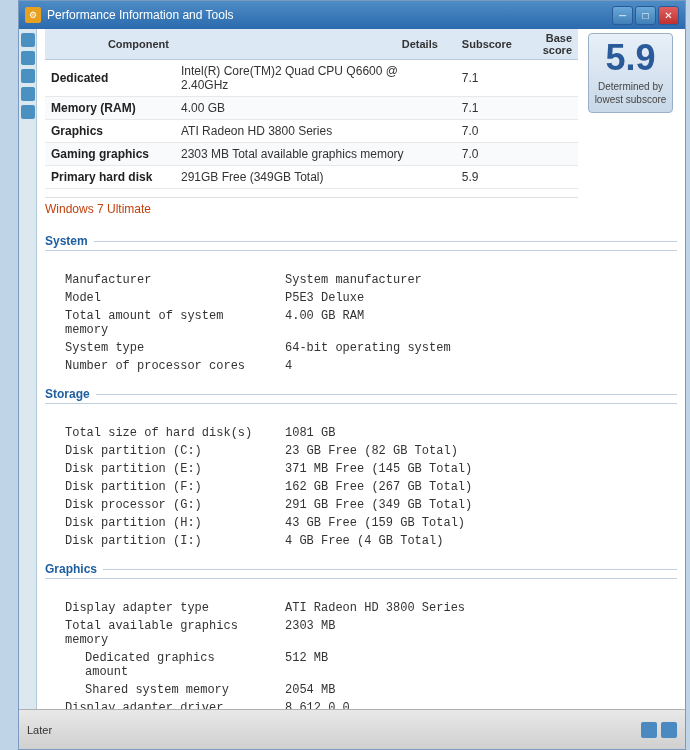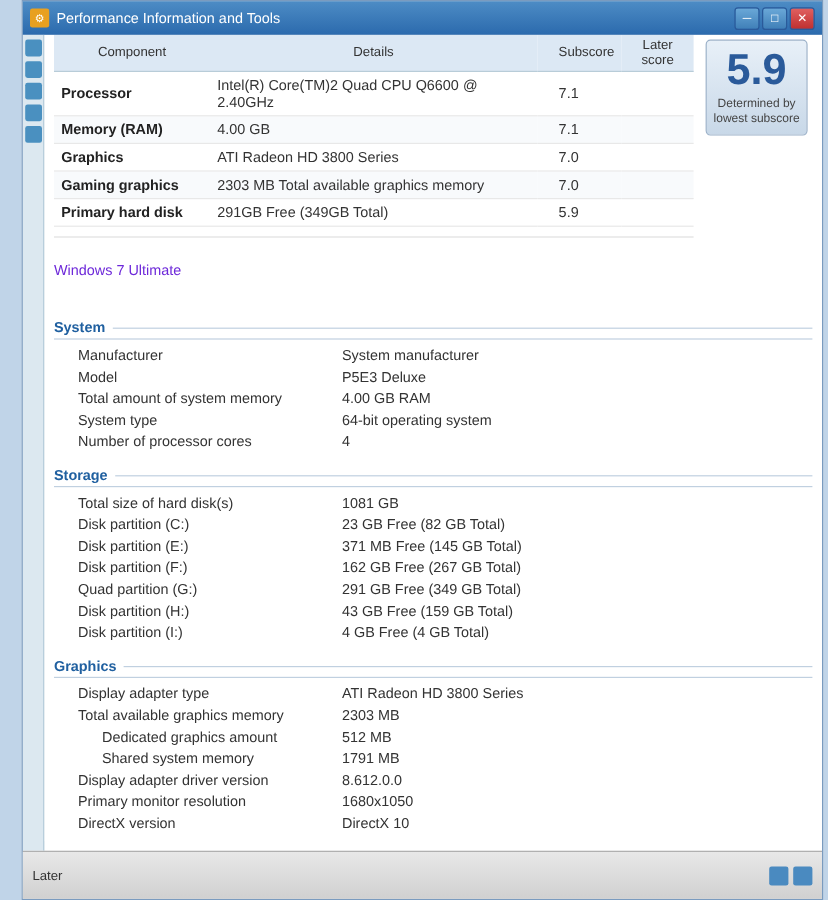--- a/index.html
+++ b/index.html
@@ -145,23 +145,23 @@
     .summary-table {
       width: 100%;
       border-collapse: collapse;
       margin-bottom: 8px;
     }
 
     .summary-table th {
       background: #dce8f4;
       color: #333;
       font-size: 11px;
-      font-weight: normal;
+      font-weight: bold;
       padding: 3px 6px;
-      text-align: center;
+      text-align: right;
       border-bottom: 1px solid #b8ccd8;
     }
 
     .summary-table td {
       padding: 4px 6px;
       border-bottom: 1px solid #e8e8e8;
       font-size: 12px;
       vertical-align: middle;
     }
 
@@ -197,54 +197,55 @@
     }
 
     .score-label {
       font-size: 10px;
       color: #444;
       margin-top: 4px;
       line-height: 1.3;
     }
 
     .windows-edition {
-      color: #6d28d9;
+      color: #c2410c;
       font-size: 12px;
-      padding: 20px 0;
+      padding: 4px 0;
       border-top: 1px solid #e0e0e0;
     }
 
     
     .detail-section {
       padding: 6px 8px;
       background: white;
     }
 
     .section-header {
       color: #2060a0;
       font-size: 12px;
       font-weight: bold;
-      margin-bottom: 4px;
+      margin-bottom: 20px;
       padding-bottom: 2px;
       border-bottom: 1px solid #c0d0e0;
       display: flex;
       align-items: center;
       gap: 6px;
     }
 
     .section-header::after {
       content: '';
       flex: 1;
       height: 1px;
       background: #c0d0e0;
     }
 
     .detail-table {
       width: 100%;
       border-collapse: collapse;
+      font-family: Liberation Mono, monospace;
     }
 
     .detail-table tr td {
       padding: 2px 6px 2px 20px;
       font-size: 12px;
       color: #333;
       vertical-align: top;
     }
 
     .detail-table tr td:first-child {
@@ -323,26 +324,26 @@
         <div class="summary-section">
           <div style="display:flex; align-items:flex-start;">
             <div style="flex:1;">
               <table class="summary-table">
                 <thead>
                   <tr>
                     <th>Component</th>
                     <th>Details</th>
                     <th></th>
                     <th>Subscore</th>
-                    <th>Later score</th>
+                    <th>Base score</th>
                   </tr>
                 </thead>
                 <tbody>
                   <tr>
-                    <td class="component-col">Processor</td>
+                    <td class="component-col">Dedicated</td>
                     <td class="details-col">Intel(R) Core(TM)2 Quad CPU Q6600 @ 2.40GHz</td>
                     <td></td>
                     <td class="score-col">7.1</td>
                     <td class="subscore-col"></td>
                   </tr>
                   <tr>
                     <td class="component-col">Memory (RAM)</td>
                     <td class="details-col">4.00 GB</td>
                     <td></td>
                     <td class="score-col">7.1</td>
@@ -427,21 +428,21 @@
             </tr>
             <tr>
               <td>Disk partition (E:)</td>
               <td>371 MB Free (145 GB Total)</td>
             </tr>
             <tr>
               <td>Disk partition (F:)</td>
               <td>162 GB Free (267 GB Total)</td>
             </tr>
             <tr>
-              <td>Quad partition (G:)</td>
+              <td>Disk processor (G:)</td>
               <td>291 GB Free (349 GB Total)</td>
             </tr>
             <tr>
               <td>Disk partition (H:)</td>
               <td>43 GB Free (159 GB Total)</td>
             </tr>
             <tr>
               <td>Disk partition (I:)</td>
               <td>4 GB Free (4 GB Total)</td>
             </tr>
@@ -462,21 +463,21 @@
             <tr>
               <td>Total available graphics memory</td>
               <td>2303 MB</td>
             </tr>
             <tr class="indented">
               <td>Dedicated graphics amount</td>
               <td>512 MB</td>
             </tr>
             <tr class="indented">
               <td>Shared system memory</td>
-              <td>1791 MB</td>
+              <td>2054 MB</td>
             </tr>
             <tr>
               <td>Display adapter driver version</td>
               <td>8.612.0.0</td>
             </tr>
             <tr>
               <td>Primary monitor resolution</td>
               <td>1680x1050</td>
             </tr>
             <tr>

